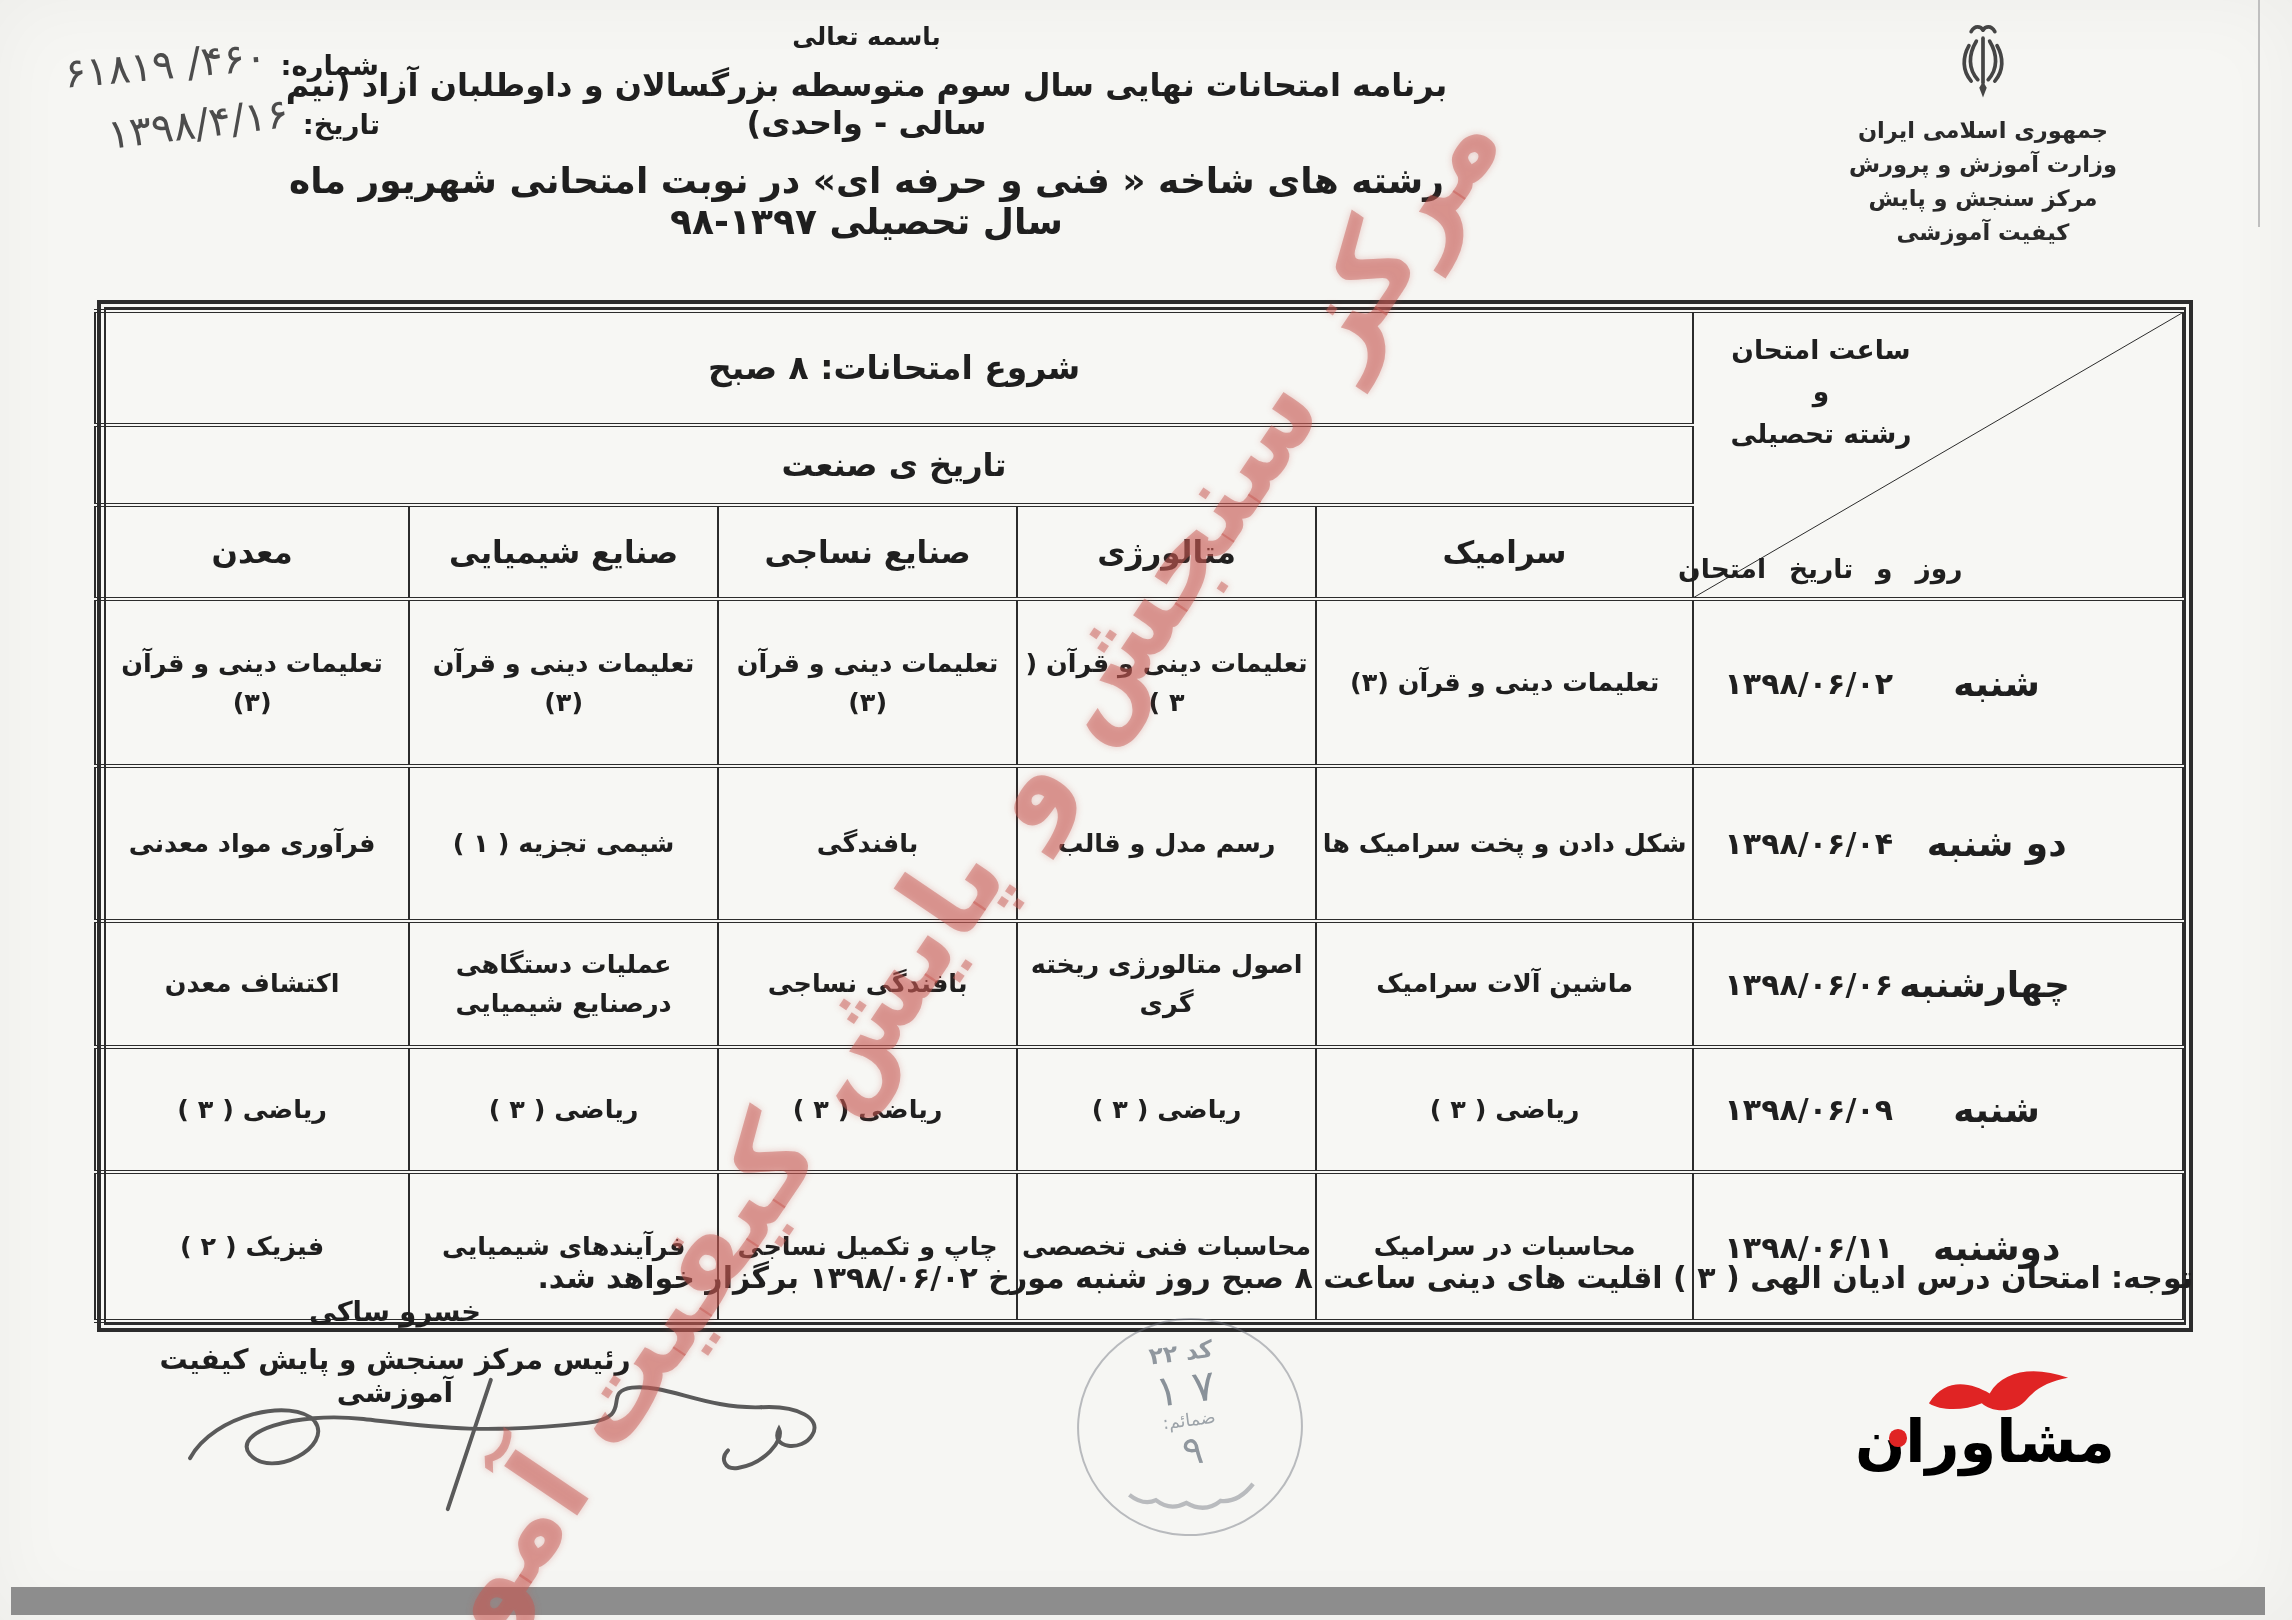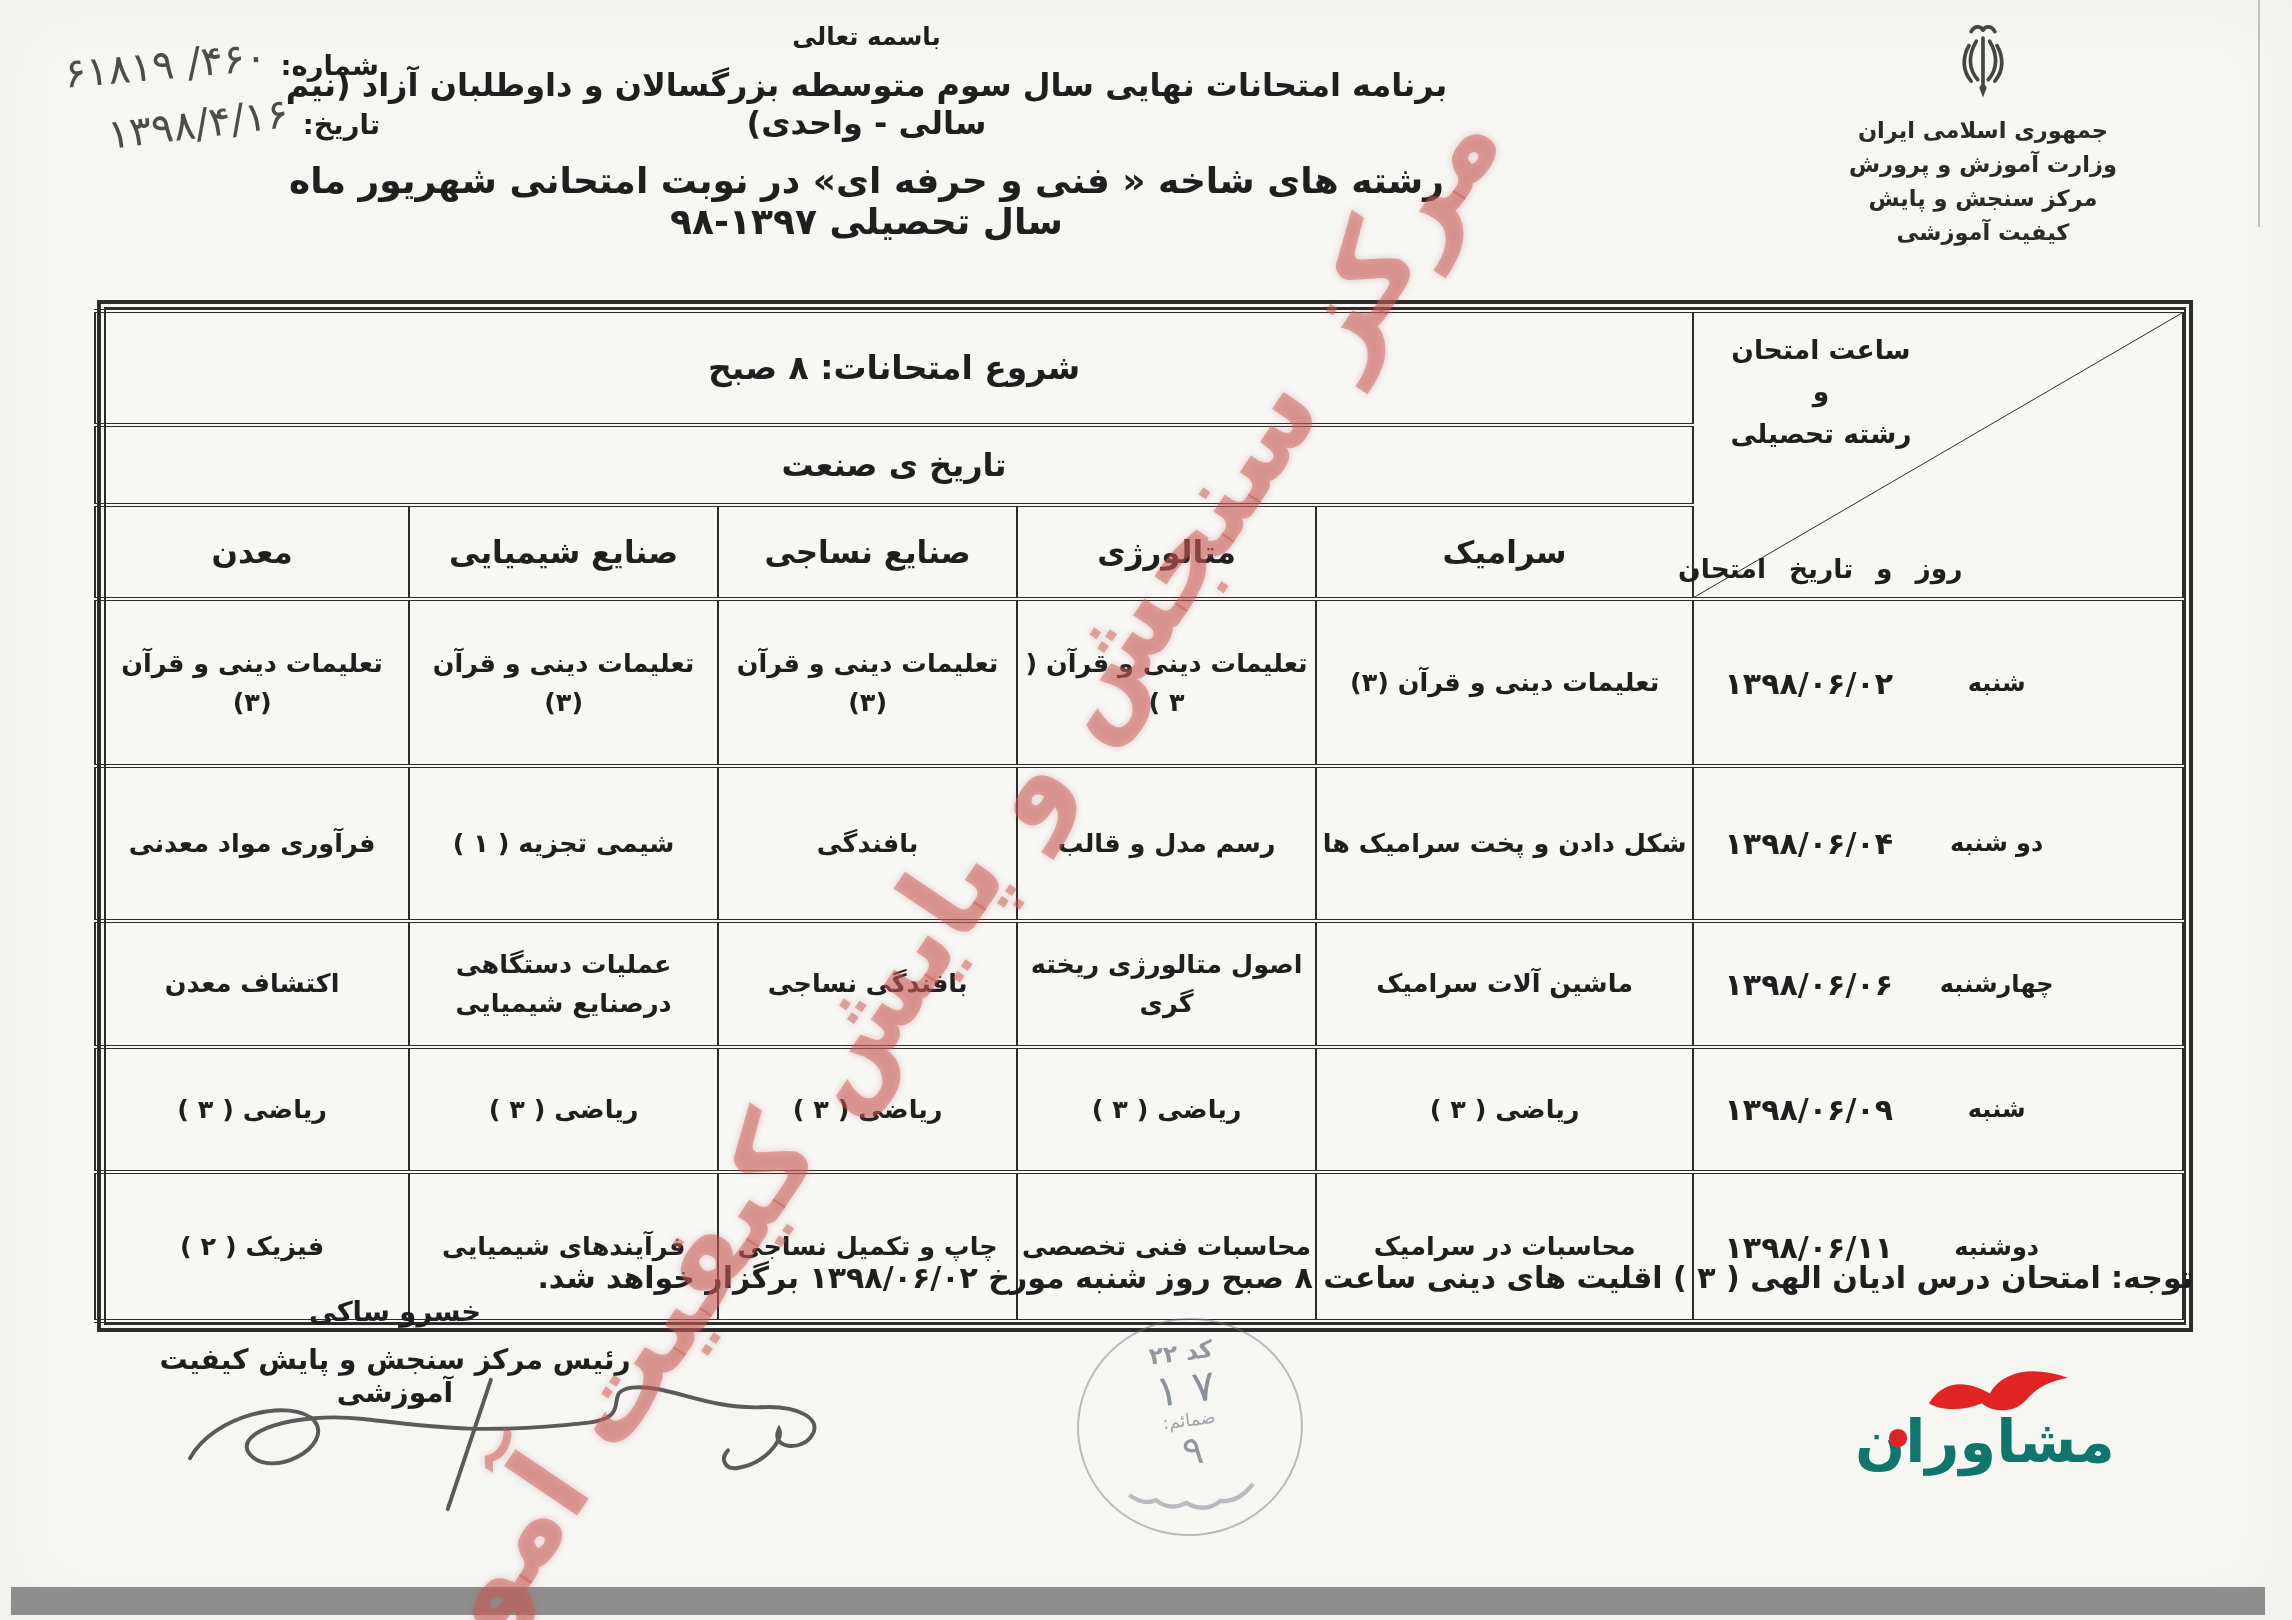--- a/index.html
+++ b/index.html
@@ -39,21 +39,21 @@
   td.colhead{height:82px;font-size:31px;font-weight:bold;}
   td.corner{position:relative;padding:0;}
   .corner-top{position:absolute;top:15.7px;left:5%;width:42%;text-align:center;
               font-size:26.5px;font-weight:bold;line-height:42px;white-space:pre-line;}
   .corner-bottom{position:absolute;bottom:13.7px;left:9%;width:46%;text-align:center;
               font-size:26.5px;font-weight:bold;word-spacing:13.7px;white-space:nowrap;}
   .cornersvg{position:absolute;inset:0;width:100%;height:100%;}
   td.subj{font-size:25.5px;font-weight:bold;white-space:pre-line;line-height:39px;}
   td.datecell{position:relative;padding:0;}
   .daytxt{position:absolute;left:47%;width:30%;top:50%;transform:translateY(-50%);
-          font-size:24px;font-weight:bold;text-align:center;white-space:nowrap;}
+          font-size:36px;font-weight:bold;text-align:center;white-space:nowrap;}
   .datetxt{position:absolute;left:3%;width:41%;top:50%;transform:translateY(-50%);
           font-size:30px;font-weight:bold;text-align:center;letter-spacing:1px;white-space:nowrap;}
   tr.d1 td{height:155px;} tr.d2 td{height:143px;} tr.d3 td{height:114px;}
   tr.d4 td{height:114px;} tr.d5 td{height:137px;}
 
   
   .watermark{left:294px;top:676px;width:1529px;height:167px;z-index:6;pointer-events:none;
     transform:rotate(-56deg);text-align:center;direction:rtl;white-space:nowrap;
     font-size:116px;font-weight:bold;color:rgba(199,88,82,0.48);
     text-shadow:0 0 7.8px rgba(199,88,82,0.30);letter-spacing:2px;}
@@ -75,21 +75,21 @@
   .stamp-code{margin-top:17.6px;font-size:23.5px;font-weight:bold;opacity:.8;}
   .stamp-hand1{font-size:43px;opacity:.85;line-height:45px;}
   .stamp-hand2{font-size:17.6px;opacity:.7;line-height:19.6px;}
   .stamp-hand3{font-size:39px;opacity:.8;line-height:41px;}
   .stamp-arc{position:absolute;inset:0;width:100%;height:100%;}
 
   
   .logo{left:1857px;top:1364px;width:274px;height:157px;}
   .logo-bird{position:absolute;left:69px;top:0px;}
   .logo-text{position:absolute;left:3.9px;top:43px;width:255px;text-align:center;
-    font-size:59px;font-weight:bold;color:#0f766e;letter-spacing:-1px;direction:rtl;}
+    font-size:59px;font-weight:bold;color:#000000;letter-spacing:-1px;direction:rtl;}
   .logo-dot{position:absolute;left:33px;top:65px;width:17.6px;height:17.6px;border-radius:50%;}
 
   
   .footerbar{left:11.8px;top:1587px;width:2254px;height:28px;background:#8d8d8d;}
   .edgeline{left:2259px;top:0px;width:2px;height:227px;background:#bfbfbf;}
 </style>
 </head>
 <body>
 
 <div class="sheet">

